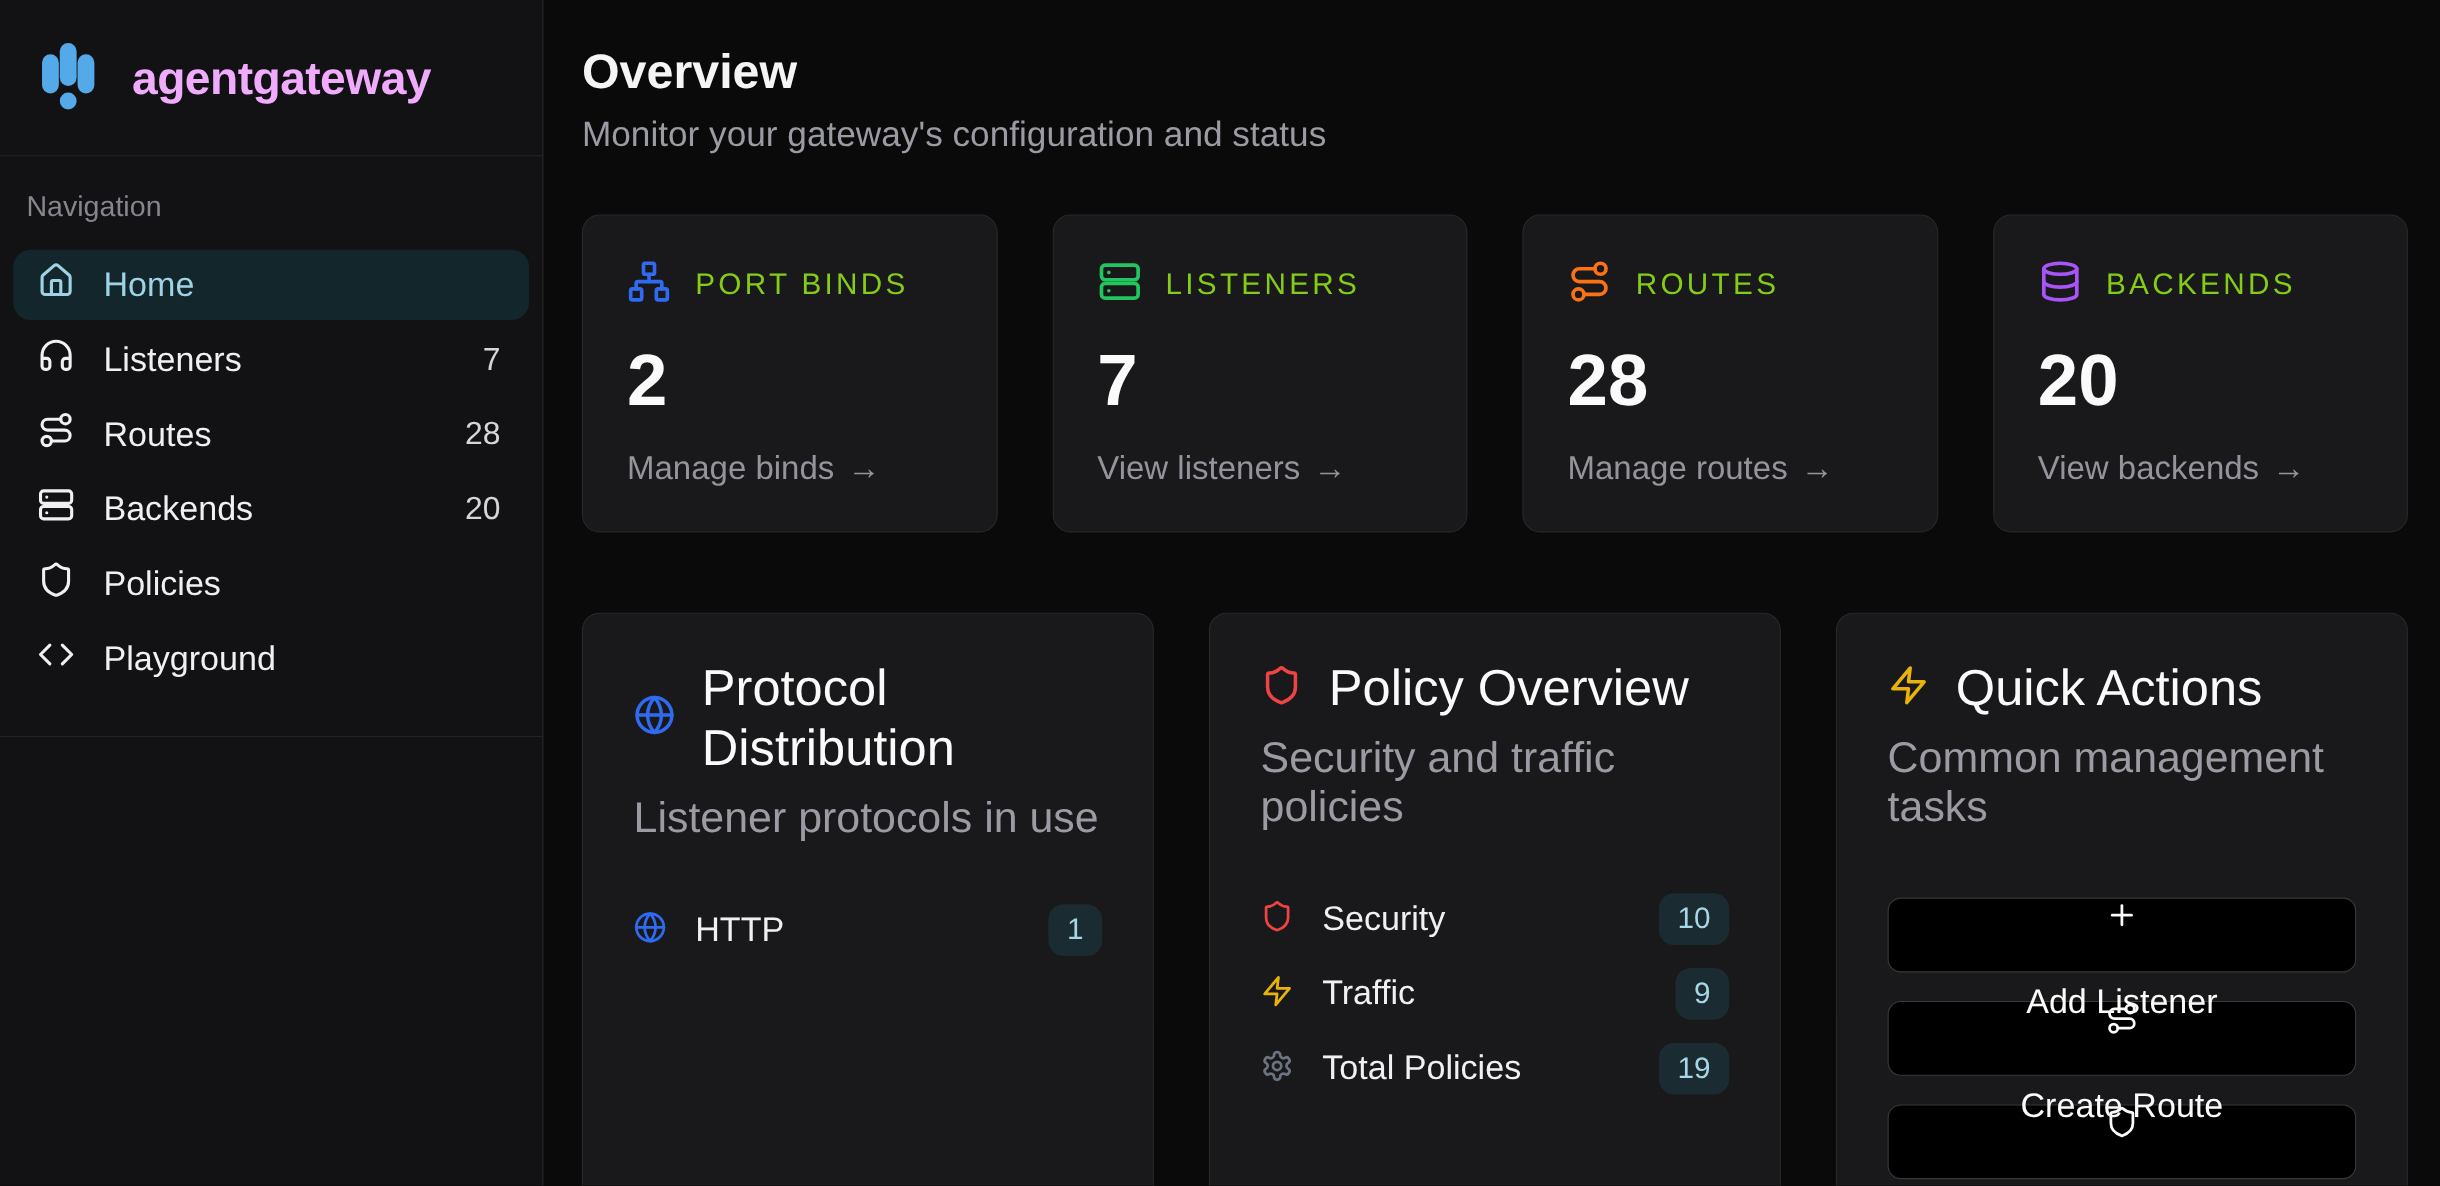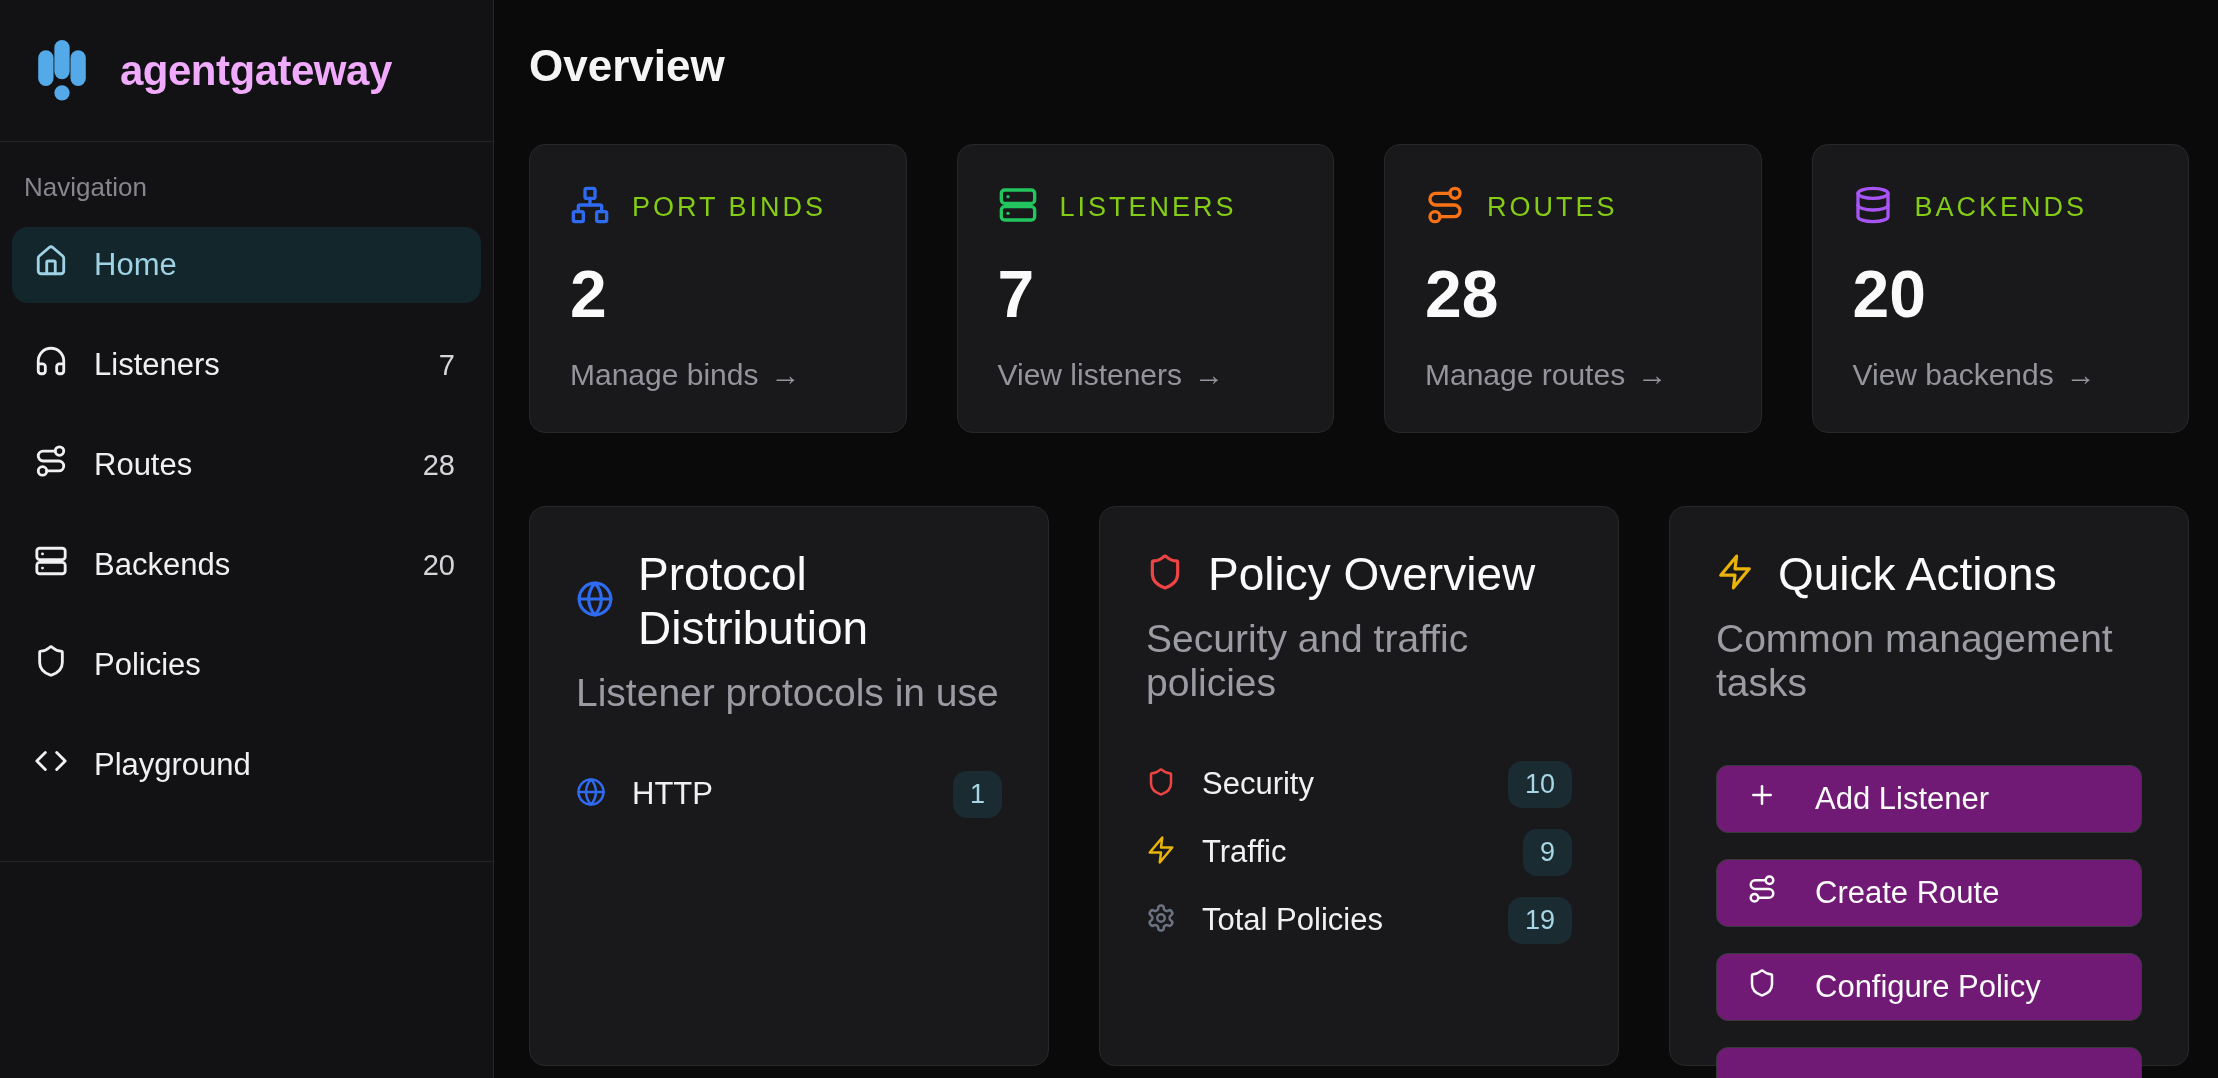--- a/index.html
+++ b/index.html
@@ -15,22 +15,22 @@
     background:#121214; border-right:1px solid #28282b;
   }
   .brand {
     height:142px; display:flex; align-items:center; gap:24px;
     padding-left:28px; border-bottom:1px solid #232326;
   }
   .brand-name { font-size:42px; font-weight:700; color:#f0abfc; letter-spacing:-0.5px; }
   .nav { padding:26px 12px 34px 12px; border-bottom:1px solid #232326; }
   .nav-label { font-size:26px; color:#86868e; margin:4px 0 24px 12px; }
   .nav-item {
-    display:flex; align-items:center; gap:26px; height:76px;
-    padding:0 26px 0 22px; margin-bottom:24px; border-radius:16px;
+    display:flex; align-items:center; gap:26px; height:64px;
+    padding:0 26px 0 22px; margin-bottom:4px; border-radius:16px;
     font-size:31px; color:#f0f0f2; cursor:pointer;
   }
   .nav-item svg { flex:0 0 auto; }
   .nav-item.active { background:#13262c; color:#9fd2e4; }
   .nav-badge { margin-left:auto; font-size:29px; color:#d6d6da; }
   
   .main { position:absolute; left:495px; top:0; right:0; bottom:0; padding:42px 29px 0 34px; }
   .page-title { font-size:44px; font-weight:700; color:#f5f5f6; line-height:1.1; }
   .page-sub { margin-top:14px; font-size:32px; color:#9b9ba3; }
   .stats { margin-top:54px; display:grid; grid-template-columns:repeat(4,1fr); gap:50px; }
@@ -55,22 +55,22 @@
   .row { display:flex; align-items:center; gap:26px; height:54px; margin-bottom:14px; }
   .row-label { font-size:31px; color:#f0f0f2; }
   .pill {
     margin-left:auto; background:#1a2b31; color:#a7d7e6; border-radius:14px;
     font-size:27px; padding:8px 17px; min-width:28px; text-align:center;
   }
   .qa-list { margin-top:60px; }
   .qa-btn {
     width:100%; height:68px; display:flex; align-items:center; gap:38px;
     padding:0 30px; margin-bottom:26px;
-    background:#701a75; border:1px solid #39393d; border-radius:12px;
-    color:#fafafa; font-size:31px; cursor:pointer; font-family:inherit;
+    background:#000000; border:1px solid #39393d; border-radius:12px;
+    color:#fafafa; font-size:31px; cursor:pointer; font-family:inherit;flex-direction:column;
   }
   
   .c-blue   { color:#2f6bf0; }
   .c-green  { color:#22c55e; }
   .c-orange { color:#f97316; }
   .c-purple { color:#a855f7; }
   .c-red    { color:#ef4444; }
   .c-yellow { color:#eab308; }
   .c-slate  { color:#6b7280; }
   .c-white  { color:#fafafa; }
@@ -160,20 +160,21 @@
               <polyline points="8 6 2 12 8 18"></polyline>
             </svg>
         </span>
         <span>Playground</span>
       </div>
     </nav>
   </aside>
 
   <main class="main">
     <h1 class="page-title">Overview</h1>
+    <div class="page-sub">Monitor your gateway's configuration and status</div>
 
     <section class="stats">
 
       <div class="stat-card">
         <div class="stat-head">
           <span class="c-blue">
             <svg class="ic" width="40" height="40" viewBox="0 0 24 24">
                 <rect x="9" y="2" width="6" height="6" rx="1"></rect>
                 <rect x="2" y="16" width="6" height="6" rx="1"></rect>
                 <rect x="16" y="16" width="6" height="6" rx="1"></rect>

